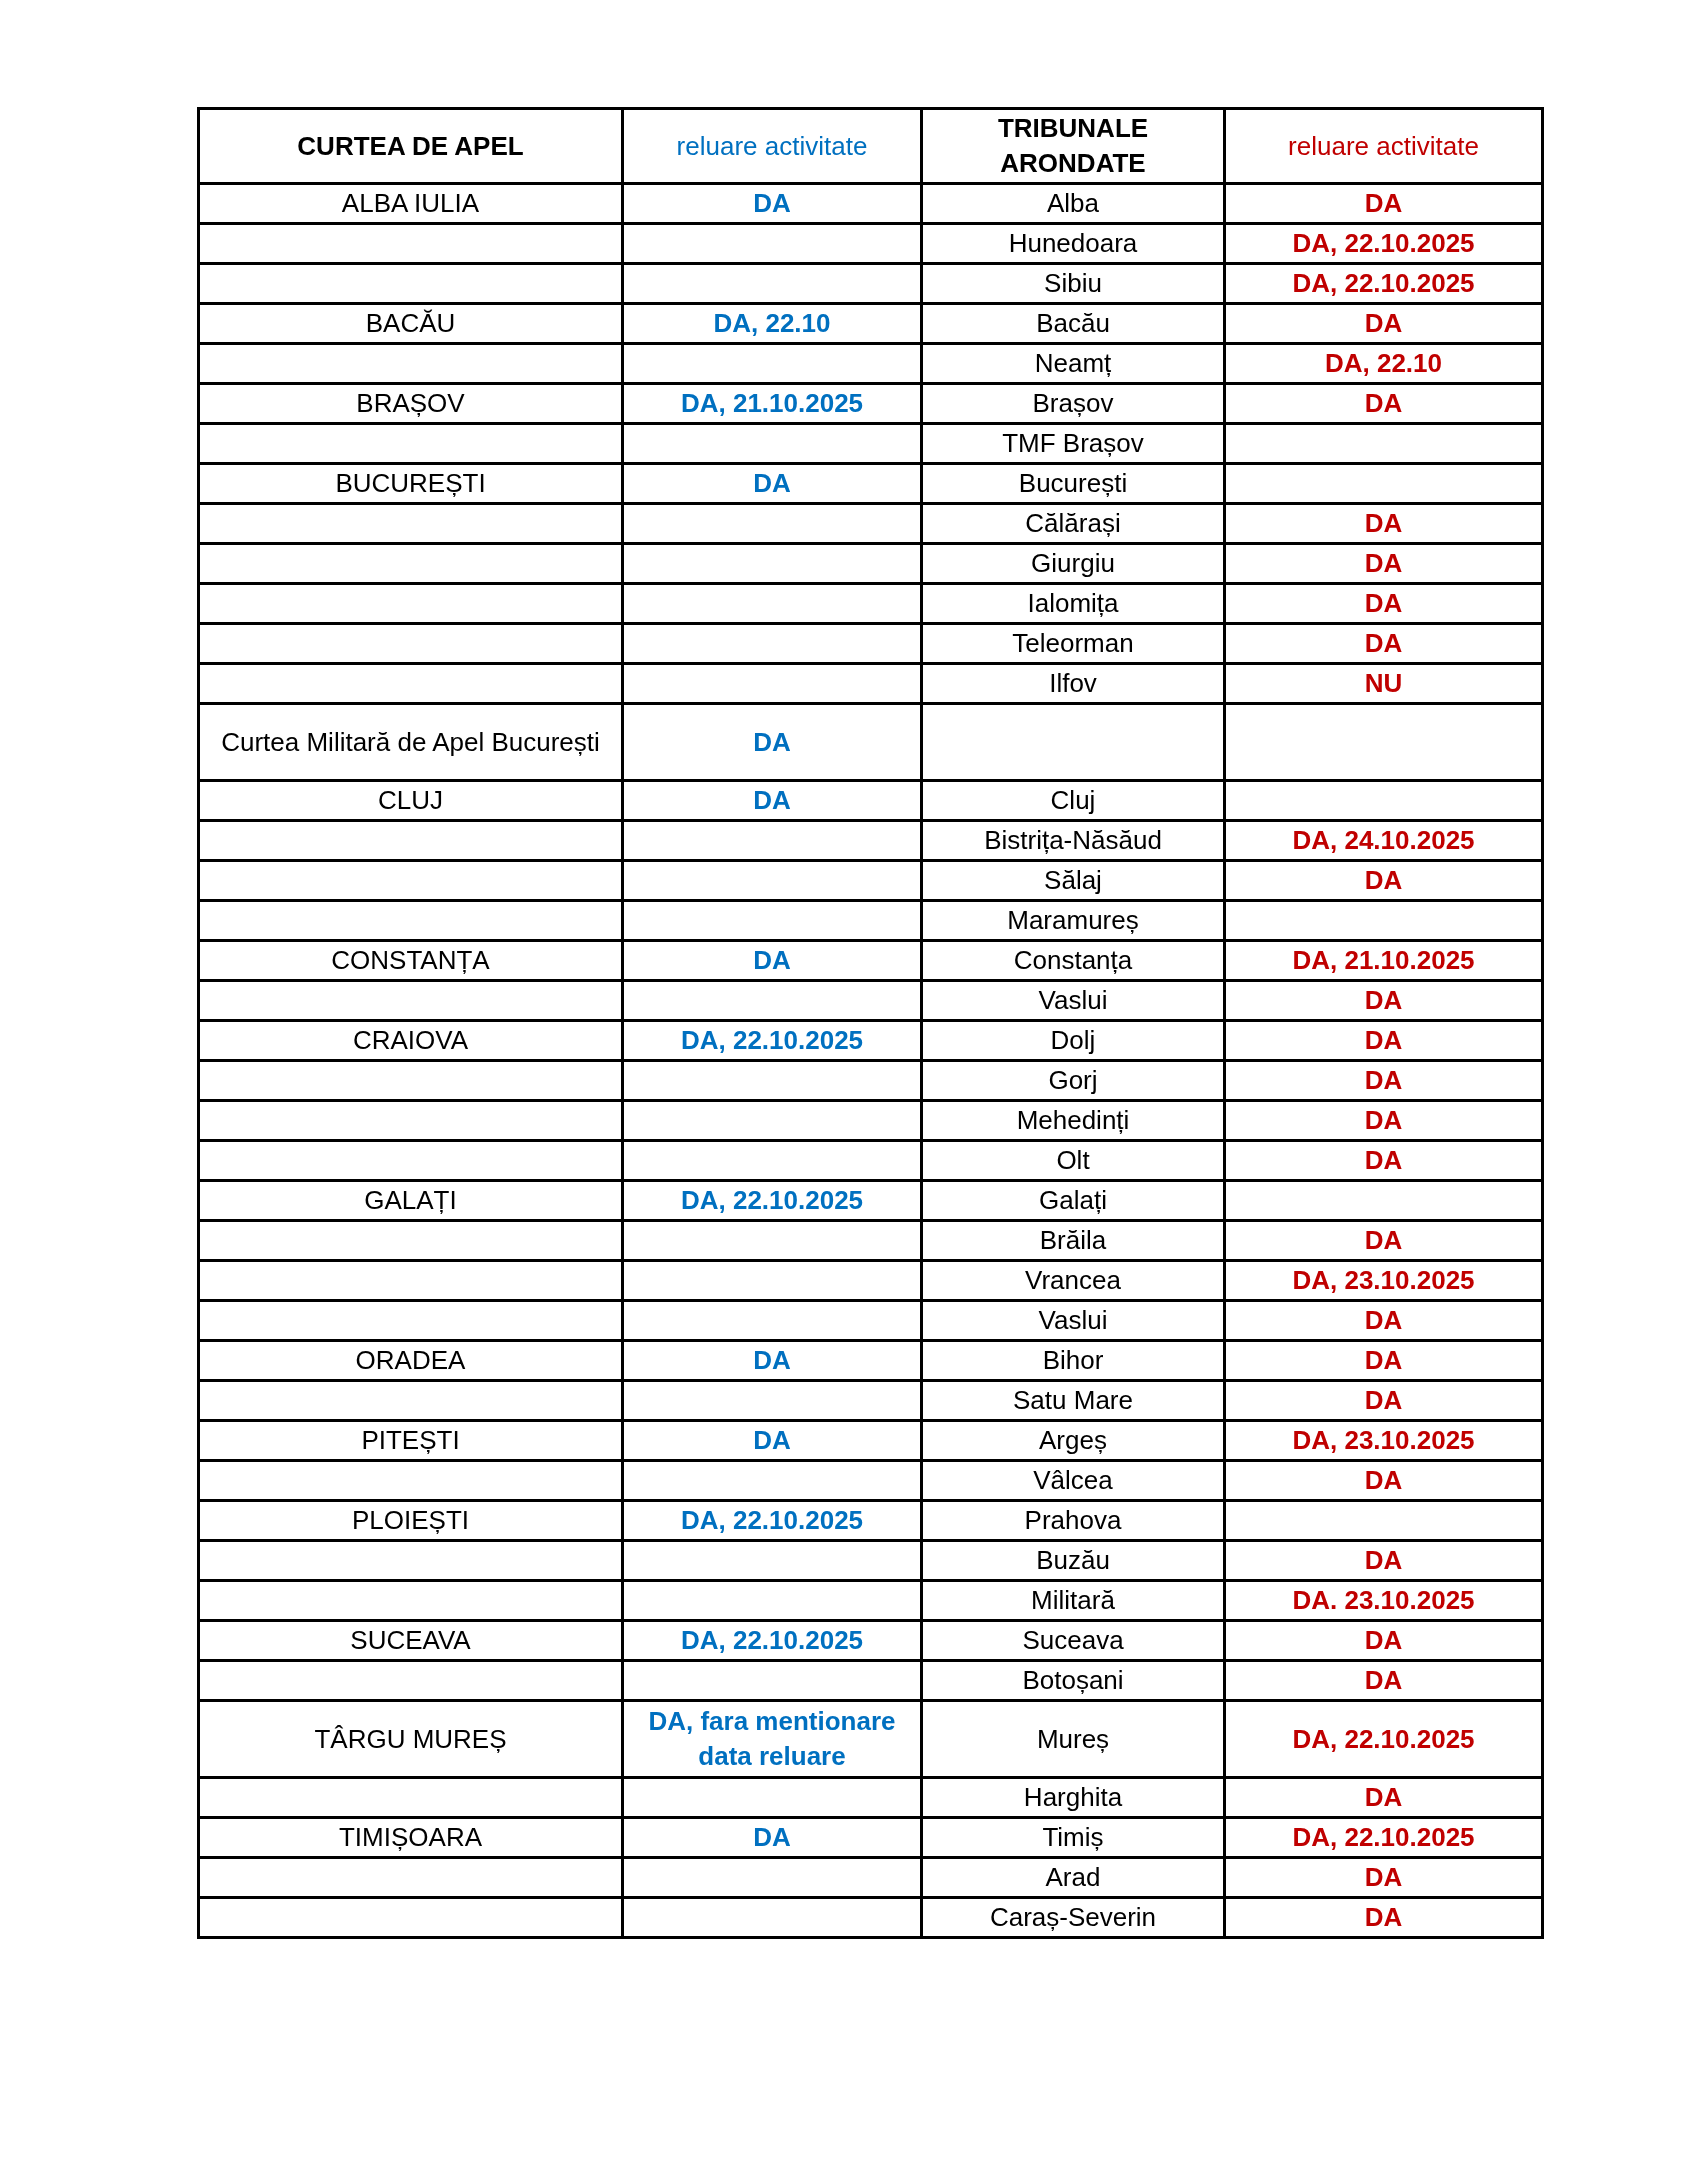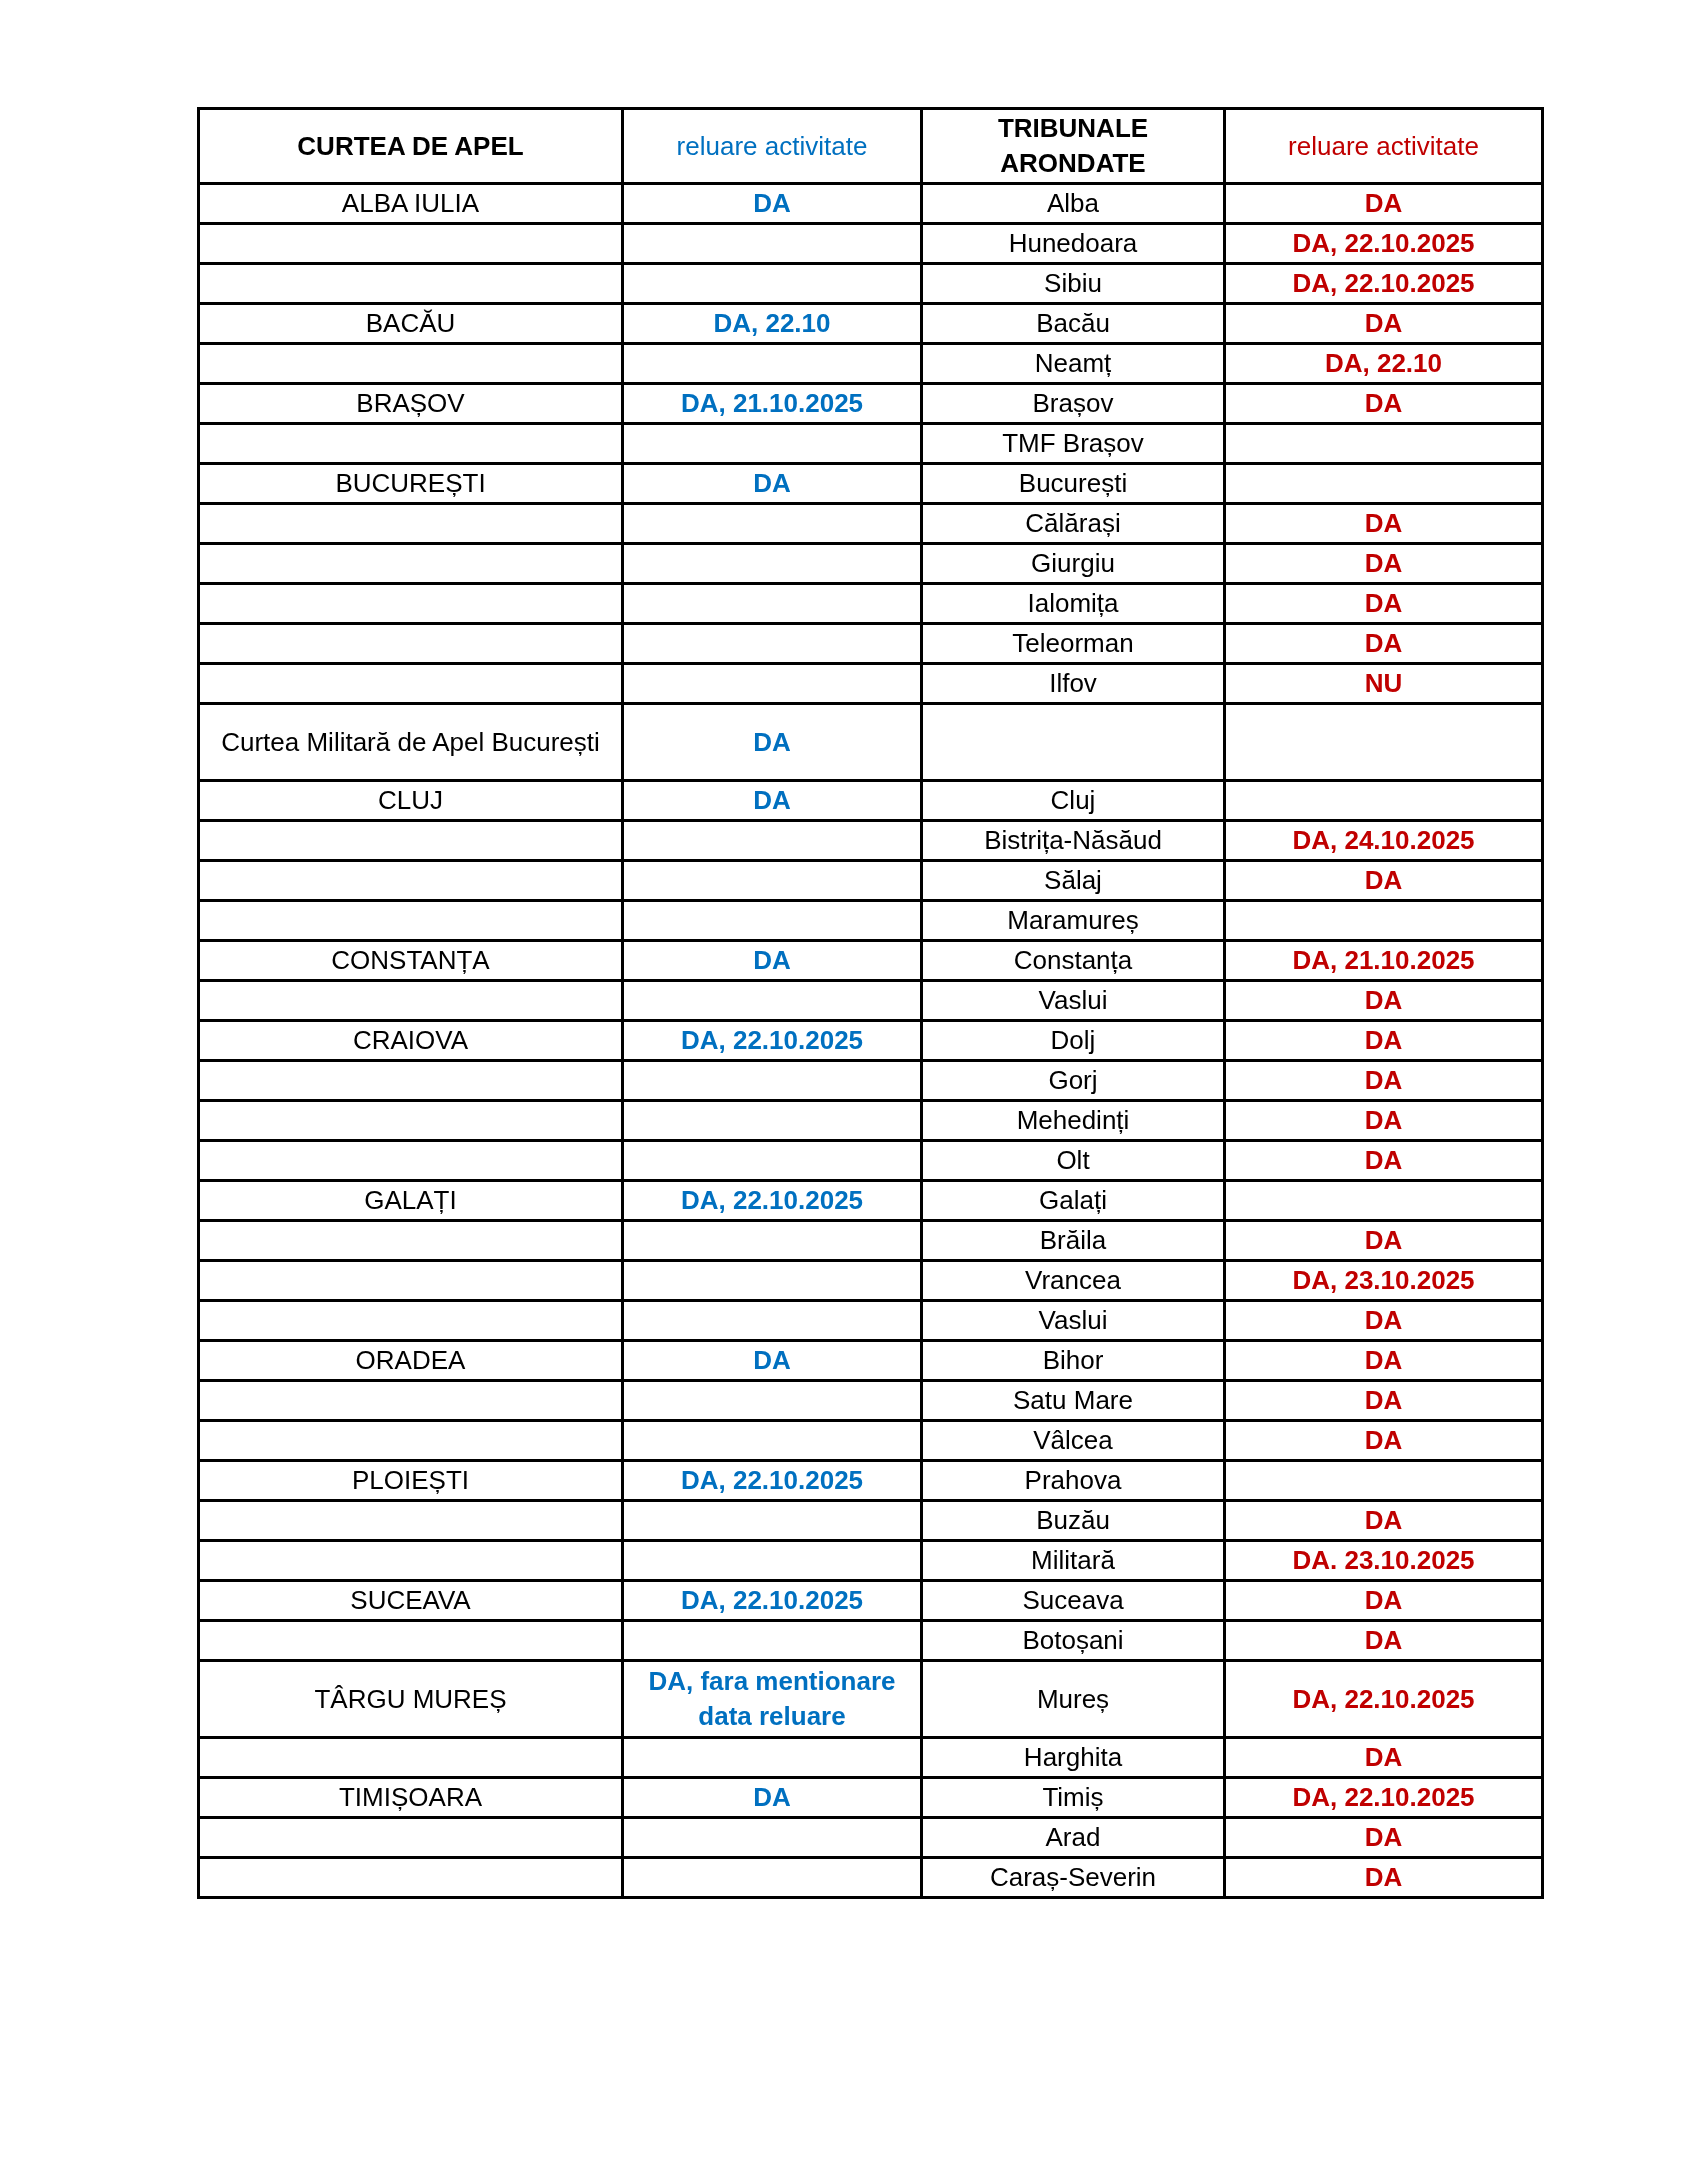--- a/index.html
+++ b/index.html
@@ -217,20 +217,26 @@
         <td>Bihor</td>
         <td class="bold red">DA</td>
       </tr>
       <tr>
         <td></td>
         <td class="bold blue"></td>
         <td>Satu Mare</td>
         <td class="bold red">DA</td>
       </tr>
       <tr>
+        <td>PITEȘTI</td>
+        <td class="bold blue">DA</td>
+        <td>Argeș</td>
+        <td class="bold red">DA, 23.10.2025</td>
+      </tr>
+      <tr>
         <td></td>
         <td class="bold blue"></td>
         <td>Vâlcea</td>
         <td class="bold red">DA</td>
       </tr>
       <tr>
         <td>PLOIEȘTI</td>
         <td class="bold blue">DA, 22.10.2025</td>
         <td>Prahova</td>
         <td class="bold red"></td>

